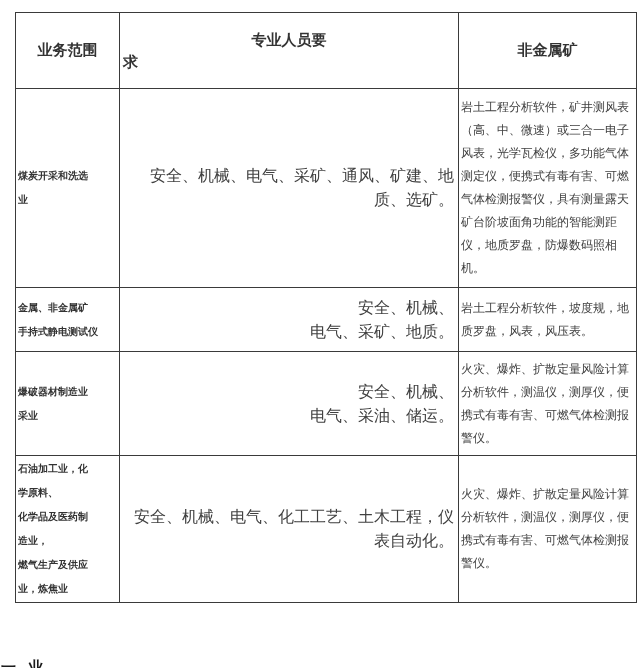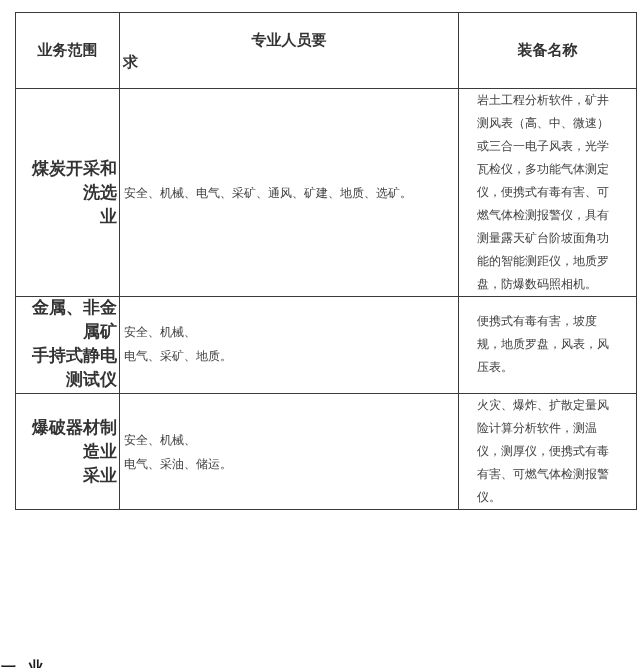--- a/index.html
+++ b/index.html
@@ -21,36 +21,36 @@
   }
   
   tr.hrow{height:76px;}
   th{font-size:15px;font-weight:bold;color:#333333;padding:0 2px;}
   th .h-center{text-align:center;line-height:22px;}
   th .h-left{text-align:left;line-height:22px;padding-left:1px;font-weight:bold;}
   th.c1,th.c3{text-align:center;}
 
   
   tbody tr:nth-child(1){height:199px;}
-  tbody tr:nth-child(2){height:64px;font-family:Liberation Mono, monospace;}
+  tbody tr:nth-child(2){height:64px;}
   tbody tr:nth-child(3){height:104px;}
   tbody tr:nth-child(4){height:147px;}
   tbody tr:nth-child(5){height:74px;}
 
   td.scope{
-    font-size:17px;font-weight:bold;color:#333333;
-    text-align:right;line-height:24px;padding:0 2px;
+    font-size:10px;font-weight:bold;color:#333333;
+    text-align:left;line-height:24px;padding:0 2px;
   }
   td.pers{
-    font-size:12px;color:#404040;
-    text-align:left;line-height:24px;padding:0 4px;
+    font-size:16px;color:#404040;
+    text-align:right;line-height:24px;padding:0 4px;
   }
   td.equip{
     font-size:12px;color:#404040;
-    text-align:left;line-height:23px;padding:0 18px;
+    text-align:left;line-height:23px;padding:0 2px;
     word-break:break-all;
   }
 
   .partial{
     position:absolute;left:1px;top:658px;
     font-size:15px;font-weight:bold;color:#1a1a1a;
     letter-spacing:4px;white-space:nowrap;
   }
 </style>
 </head>
@@ -64,21 +64,21 @@
       <col style="width:339px">
       <col style="width:178px">
     </colgroup>
     <thead>
       <tr class="hrow">
         <th class="c1">业务范围</th>
         <th class="c2">
           <div class="h-center">专业人员要</div>
           <div class="h-left">求</div>
         </th>
-        <th class="c3">装备名称</th>
+        <th class="c3">非金属矿</th>
       </tr>
     </thead>
     <tbody>
 
       <tr>
         <td class="scope">
           <div>煤炭开采和洗选</div>
           <div>业</div>
         </td>
         <td class="pers">
@@ -89,35 +89,49 @@
 
       <tr>
         <td class="scope">
           <div>金属、非金属矿</div>
           <div>手持式静电测试仪</div>
         </td>
         <td class="pers">
           <div>安全、机械、</div>
           <div>电气、采矿、地质。</div>
         </td>
-        <td class="equip">便携式有毒有害，坡度规，地质罗盘，风表，风压表。</td>
+        <td class="equip">岩土工程分析软件，坡度规，地质罗盘，风表，风压表。</td>
       </tr>
 
       <tr>
         <td class="scope">
           <div>爆破器材制造业</div>
           <div>采业</div>
         </td>
         <td class="pers">
           <div>安全、机械、</div>
           <div>电气、采油、储运。</div>
         </td>
         <td class="equip">火灾、爆炸、扩散定量风险计算分析软件，测温仪，测厚仪，便携式有毒有害、可燃气体检测报警仪。</td>
       </tr>
 
+      <tr>
+        <td class="scope">
+          <div>石油加工业，化</div>
+          <div>学原料、</div>
+          <div>化学品及医药制</div>
+          <div>造业，</div>
+          <div>燃气生产及供应</div>
+          <div>业，炼焦业</div>
+        </td>
+        <td class="pers">
+          <div>安全、机械、电气、化工工艺、土木工程，仪表自动化。</div>
+        </td>
+        <td class="equip">火灾、爆炸、扩散定量风险计算分析软件，测温仪，测厚仪，便携式有毒有害、可燃气体检测报警仪。</td>
+      </tr>
 
 
     </tbody>
   </table>
 
   <div class="partial">一 业</div>
 
 </div>
 
 </body></html>

